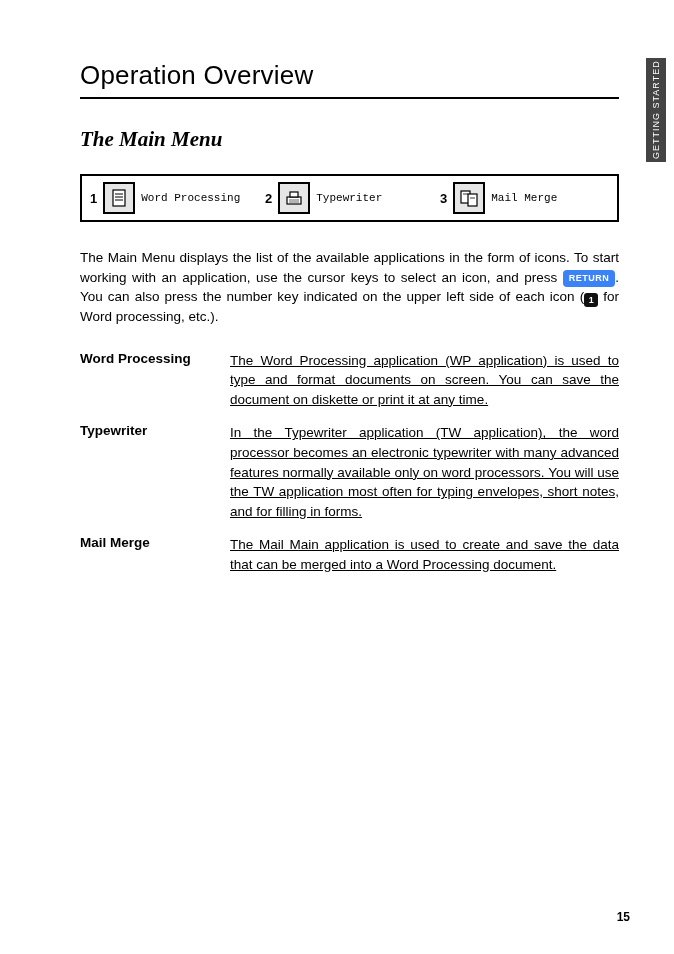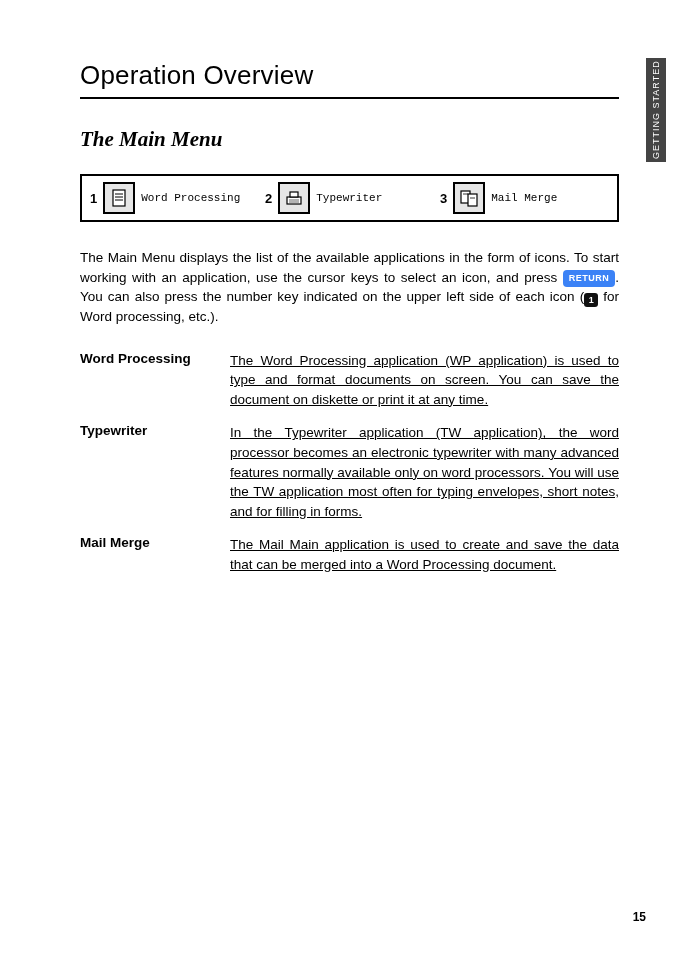--- a/index.html
+++ b/index.html
@@ -128,21 +128,21 @@
   }
   .app-desc{
     flex:1;
     text-align:justify;
     line-height:1.45;
     text-decoration:underline;
   }
   .page-num{
     position:absolute;
     bottom:30px;
-    right:28px;
+    right:44px;
     font-size:12px;
     font-weight:bold;
   }
 </style>
 </head>
 <body>
 
 <div class="tab-label">GETTING STARTED</div>
 
 <div class="page">

